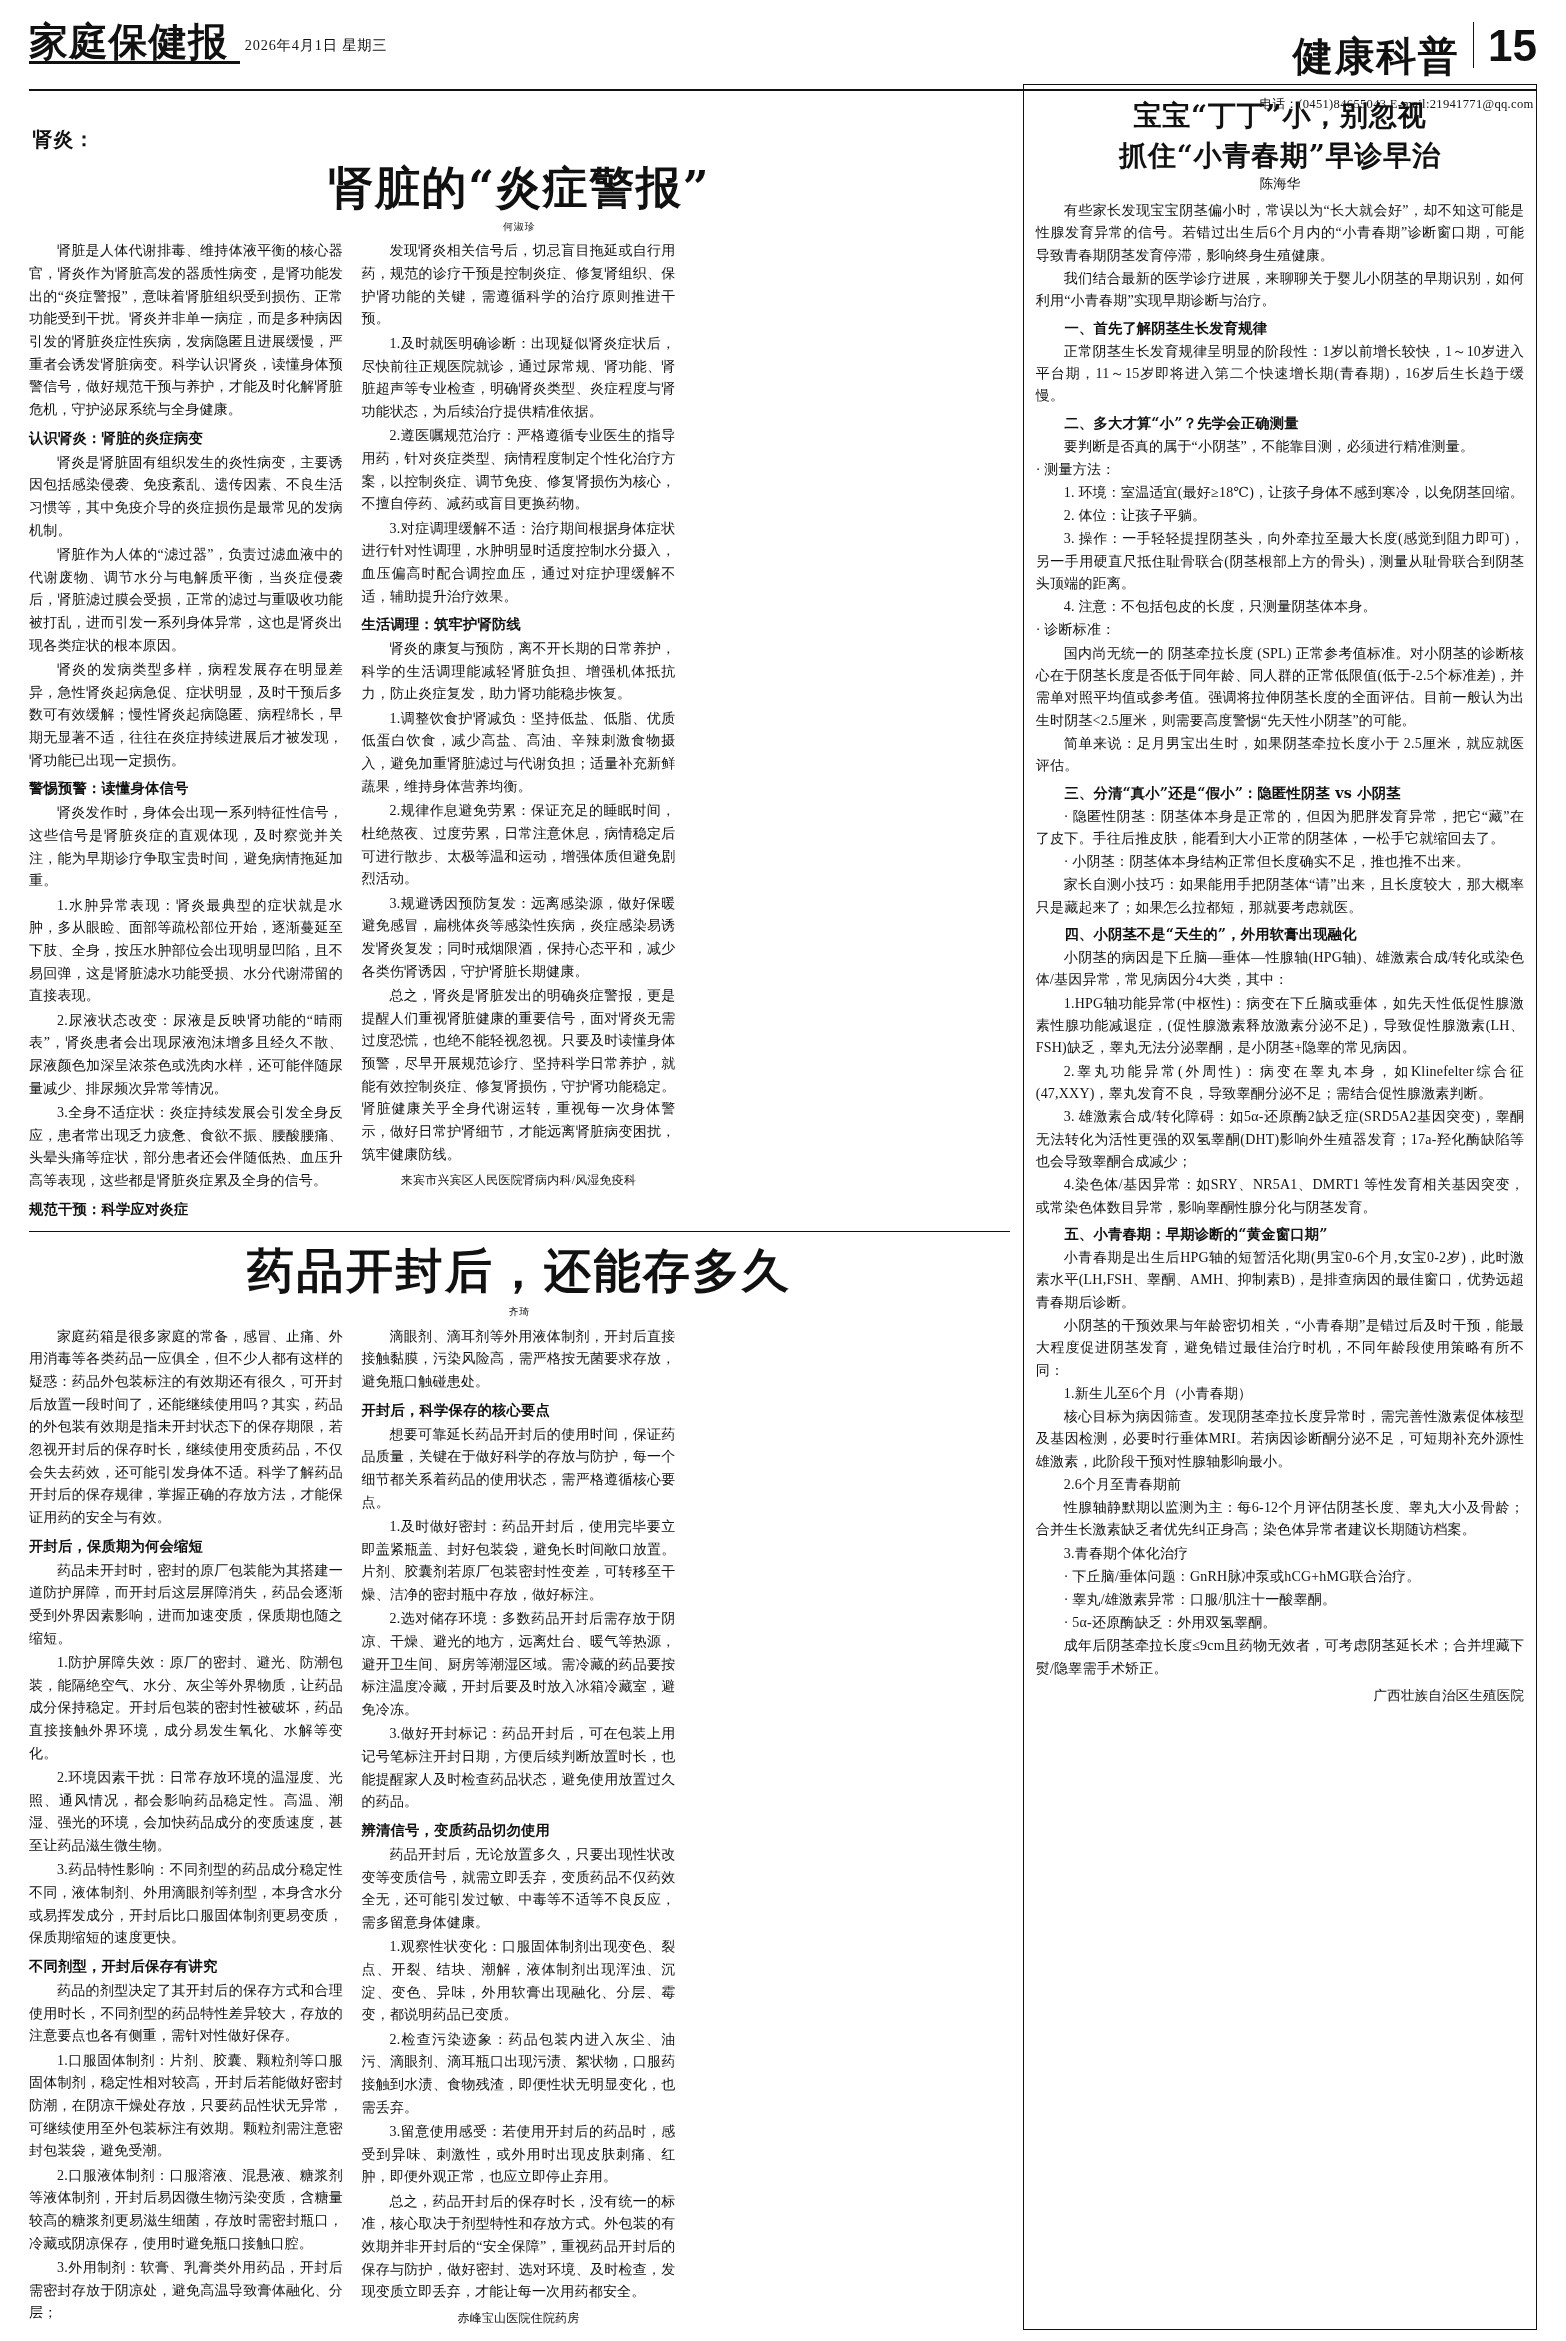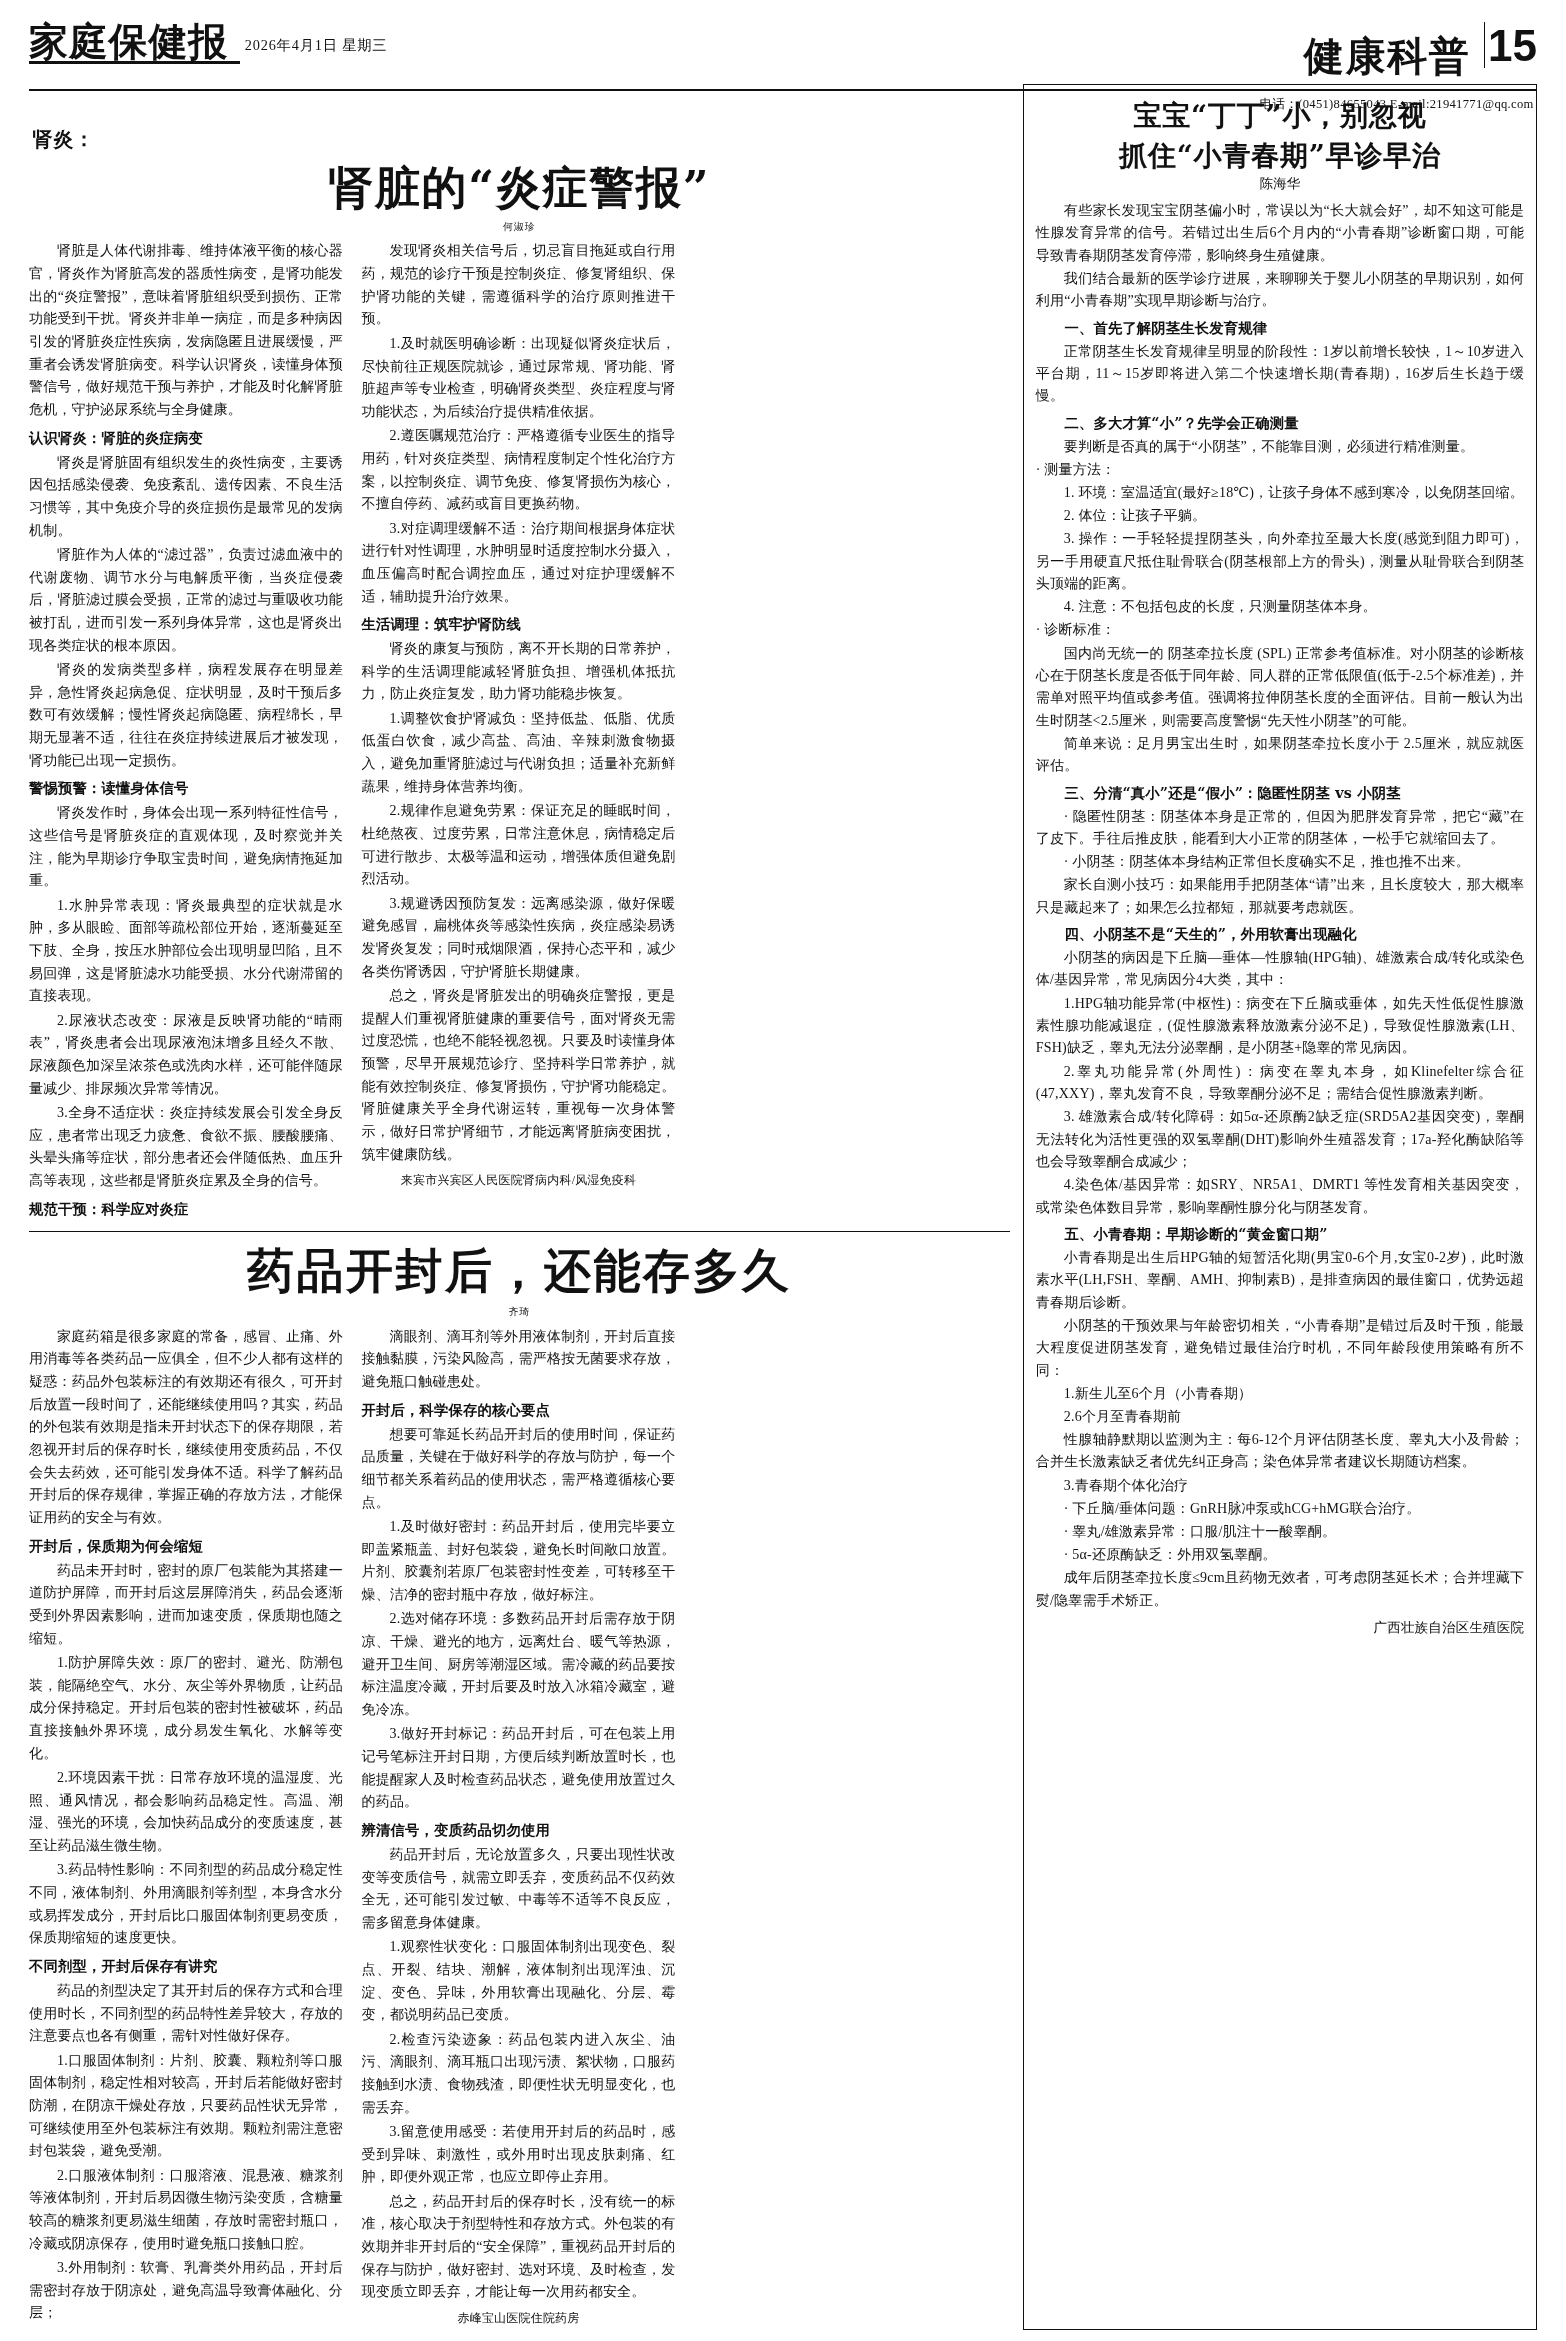--- a/index.html
+++ b/index.html
@@ -48,21 +48,21 @@
     font-weight:bold;
     font-size:40px;
     padding-top:6.7px;
     letter-spacing:1.7px;
   }
   .mast-pagenum {
     font-family:"Liberation Sans",sans-serif;
     font-size:44px;
     font-weight:bold;
     line-height:1;
-    padding-left:3px;
+    padding-left:14px;
     margin-left:13.5px;
     border-left:1.7px solid #111;
     padding-top:1.7px;
   }
   .mast-contact {
     text-align:right;
     font-size:12.6px;
     padding:5px 3.4px 0 0;
     letter-spacing:0.3px;
   }
@@ -308,20 +308,21 @@
       <p class="sub">四、小阴茎不是“天生的”，外用软膏出现融化</p>
       <p>小阴茎的病因是下丘脑—垂体—性腺轴(HPG轴)、雄激素合成/转化或染色体/基因异常，常见病因分4大类，其中：</p>
       <p>1.HPG轴功能异常(中枢性)：病变在下丘脑或垂体，如先天性低促性腺激素性腺功能减退症，(促性腺激素释放激素分泌不足)，导致促性腺激素(LH、FSH)缺乏，睾丸无法分泌睾酮，是小阴茎+隐睾的常见病因。</p>
       <p>2.睾丸功能异常(外周性)：病变在睾丸本身，如Klinefelter综合征(47,XXY)，睾丸发育不良，导致睾酮分泌不足；需结合促性腺激素判断。</p>
       <p>3. 雄激素合成/转化障碍：如5α-还原酶2缺乏症(SRD5A2基因突变)，睾酮无法转化为活性更强的双氢睾酮(DHT)影响外生殖器发育；17a-羟化酶缺陷等也会导致睾酮合成减少；</p>
       <p>4.染色体/基因异常：如SRY、NR5A1、DMRT1 等性发育相关基因突变，或常染色体数目异常，影响睾酮性腺分化与阴茎发育。</p>
       <p class="sub">五、小青春期：早期诊断的“黄金窗口期”</p>
       <p>小青春期是出生后HPG轴的短暂活化期(男宝0-6个月,女宝0-2岁)，此时激素水平(LH,FSH、睾酮、AMH、抑制素B)，是排查病因的最佳窗口，优势远超青春期后诊断。</p>
       <p>小阴茎的干预效果与年龄密切相关，“小青春期”是错过后及时干预，能最大程度促进阴茎发育，避免错过最佳治疗时机，不同年龄段使用策略有所不同：</p>
       <p>1.新生儿至6个月（小青春期）</p>
+      <p>核心目标为病因筛查。发现阴茎牵拉长度异常时，需完善性激素促体核型及基因检测，必要时行垂体MRI。若病因诊断酮分泌不足，可短期补充外源性雄激素，此阶段干预对性腺轴影响最小。</p>
       <p>2.6个月至青春期前</p>
       <p>性腺轴静默期以监测为主：每6-12个月评估阴茎长度、睾丸大小及骨龄；合并生长激素缺乏者优先纠正身高；染色体异常者建议长期随访档案。</p>
       <p>3.青春期个体化治疗</p>
       <p>· 下丘脑/垂体问题：GnRH脉冲泵或hCG+hMG联合治疗。</p>
       <p>· 睾丸/雄激素异常：口服/肌注十一酸睾酮。</p>
       <p>· 5α-还原酶缺乏：外用双氢睾酮。</p>
       <p>成年后阴茎牵拉长度≤9cm且药物无效者，可考虑阴茎延长术；合并埋藏下熨/隐睾需手术矫正。</p>
       <p class="source">广西壮族自治区生殖医院</p>
     </div>
 

